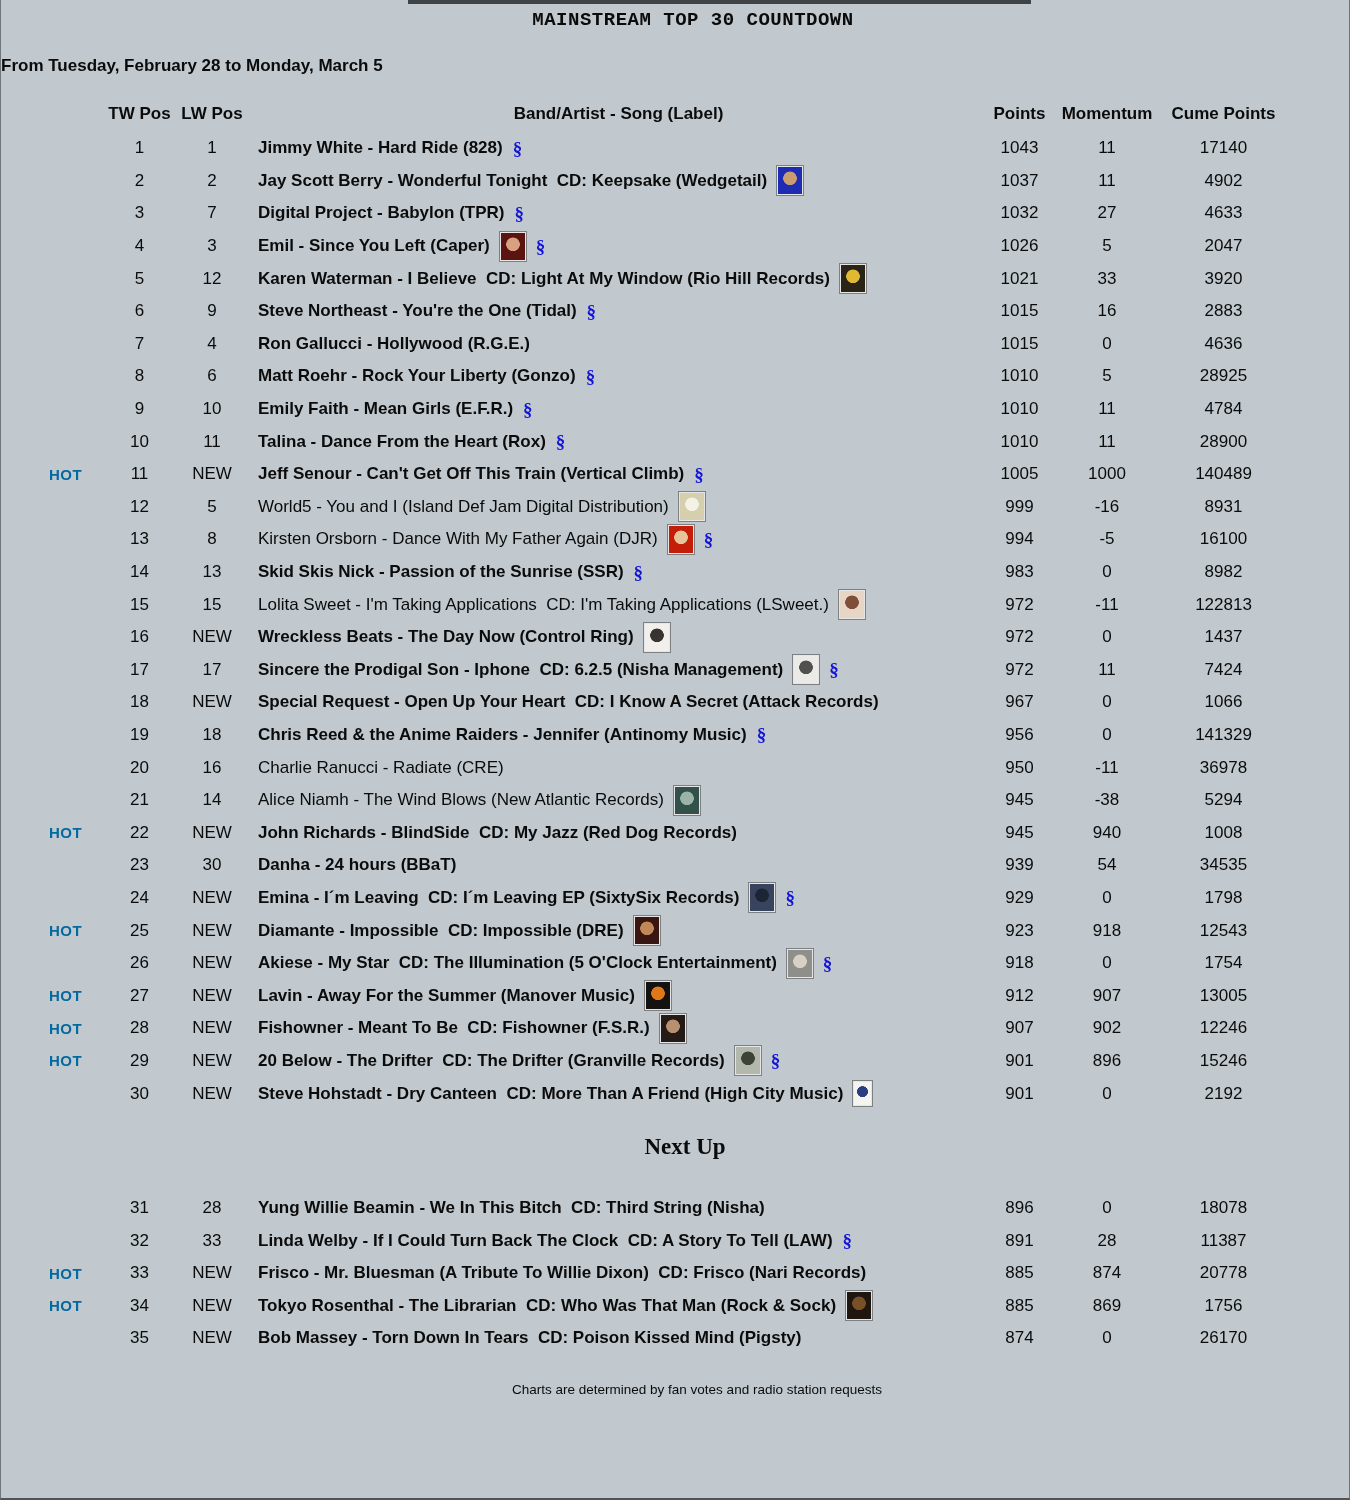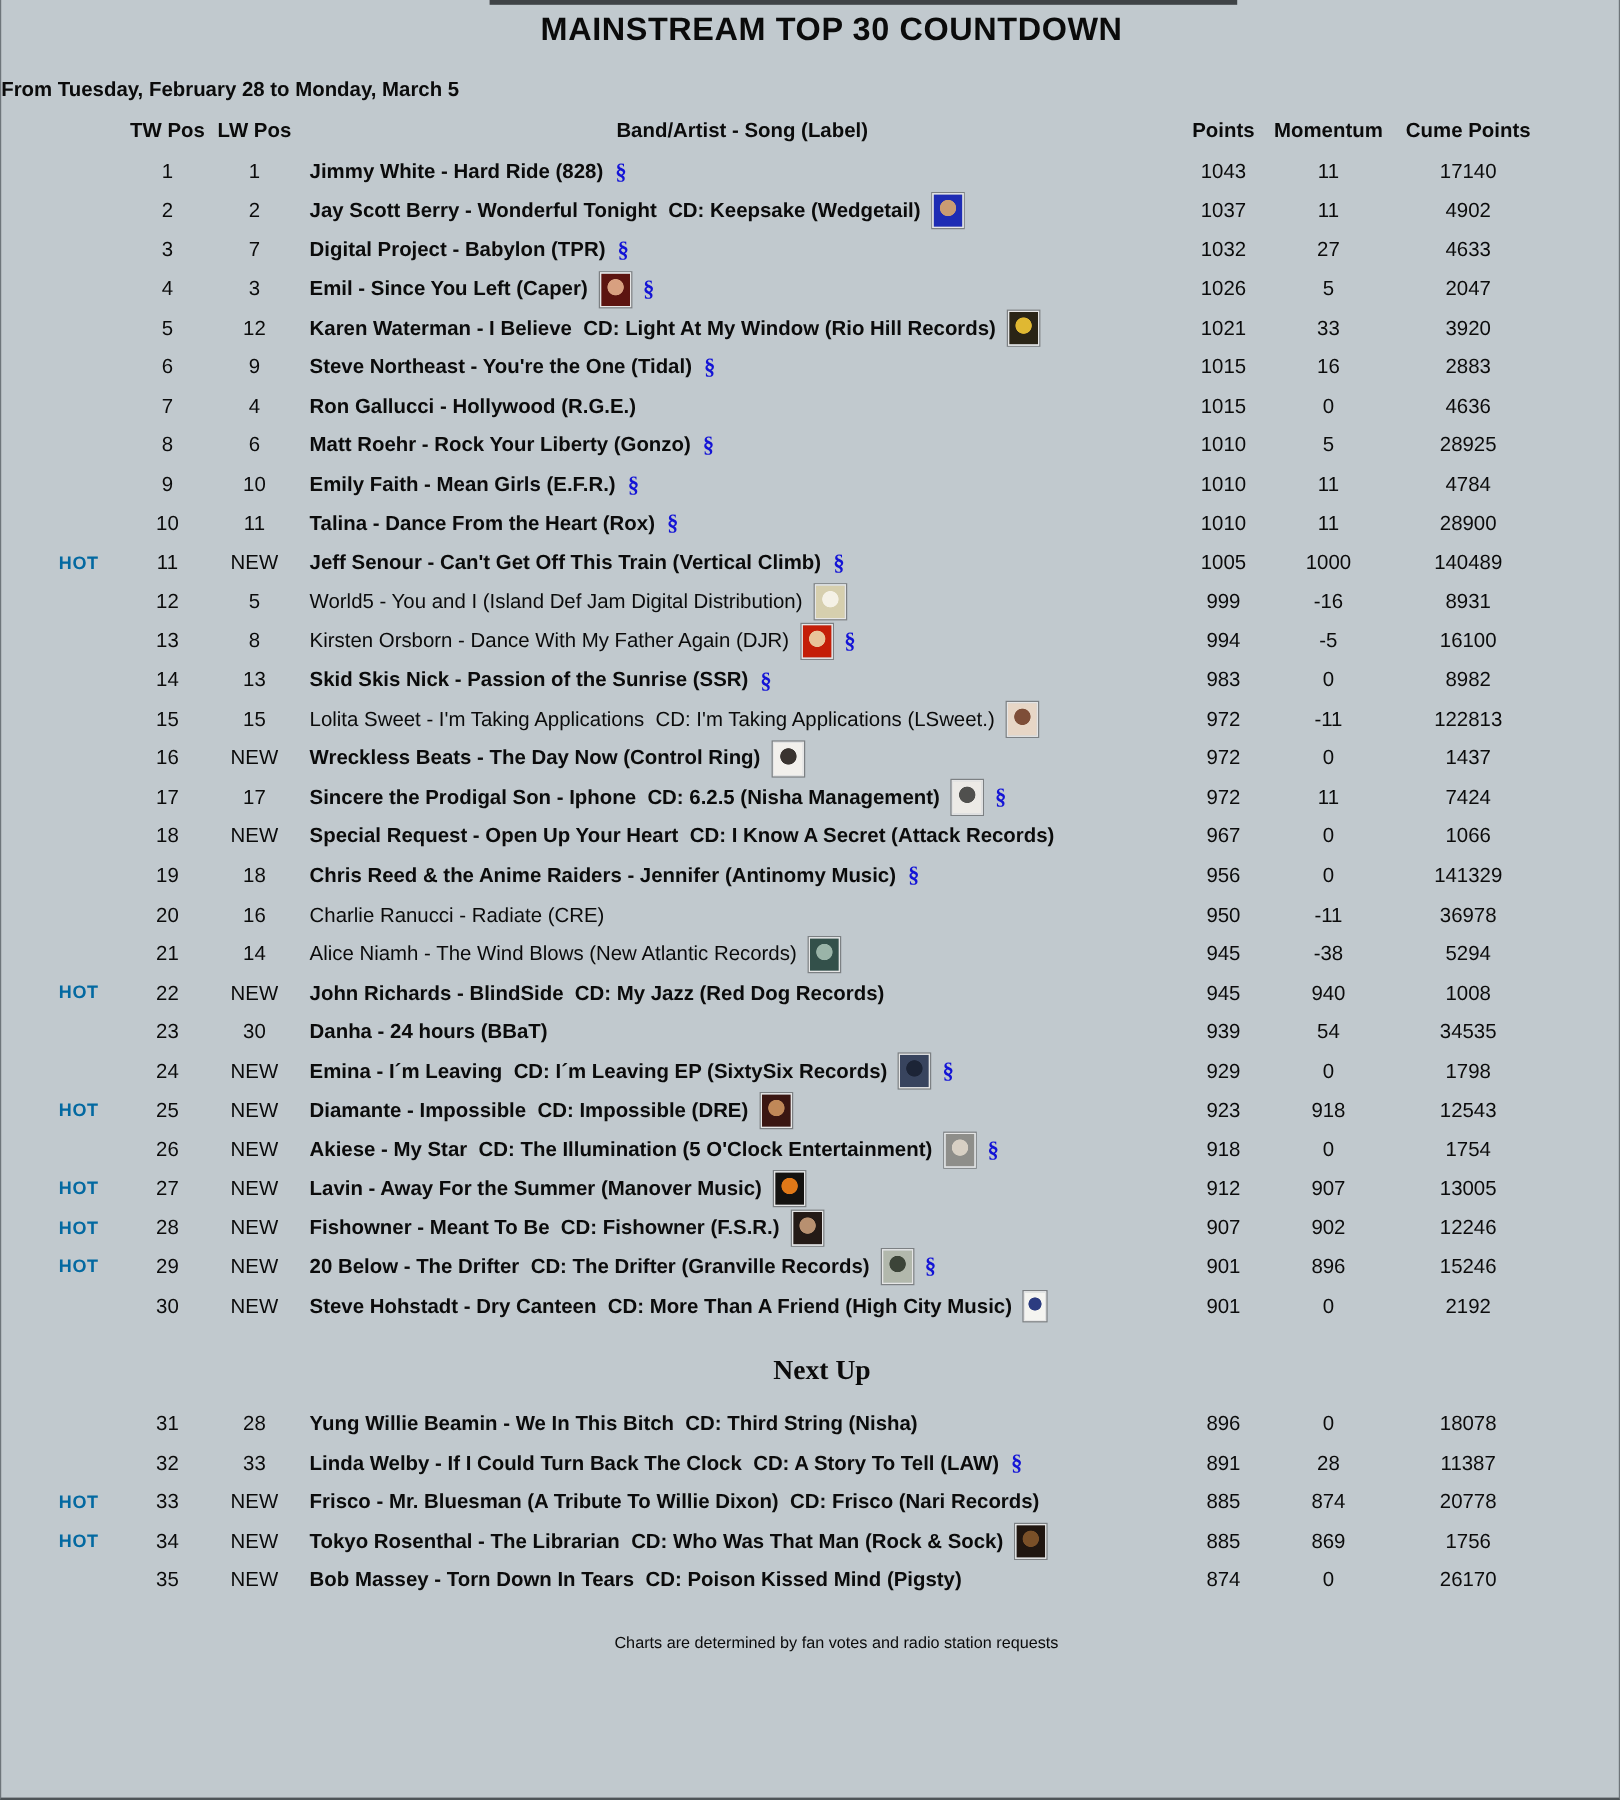--- a/index.html
+++ b/index.html
@@ -3,28 +3,28 @@
 <meta charset="utf-8">
 <style>
   html,body{margin:0;padding:0;background:#c1c9ce;}
   .page{
     position:relative;width:1350px;height:1500px;box-sizing:border-box;
     background:#c1c9ce;overflow:hidden;color:#0b0b0b;
     border-left:1px solid #6e757a;border-right:1px solid #6e757a;border-bottom:2px solid #4e5458;
     font-family:"Liberation Sans",sans-serif;
   }
   .artifact-bar{position:absolute;top:0;left:407px;width:623px;height:4px;background:#3f4346;}
-  .title{margin:9px 0 0;text-align:center;font-family:Liberation Sans, sans-serif;
-         font-size:27px;font-weight:bold;letter-spacing:.5px;padding-left:36px;}
+  .title{margin:9px 0 0;text-align:center;font-family:Liberation Mono, monospace;
+         font-size:19px;font-weight:bold;letter-spacing:.5px;padding-left:36px;}
   .subtitle{margin-top:25px;font-size:17px;font-weight:bold;}
   .hdr,.row{display:grid;grid-template-columns:105px 67px 78px 735px 67px 108px 125px;align-items:center;}
-  .hdr{margin-top:14px;font-weight:bold;font-size:17px;}
+  .hdr{margin-top:28px;font-weight:bold;font-size:17px;}
   .hdr .band-col{justify-content:center;padding-left:0;}
   #rows-main{margin-top:8px;}
-  #rows-next{margin-top:16px;}
+  #rows-next{margin-top:32px;}
   .row{height:32.6px;}
   .hot-col{padding-left:48px;font-weight:bold;color:#0369a1;font-size:15px;letter-spacing:.5px;}
   .tw-col,.lw-col,.pts-col,.mom-col,.cume-col{text-align:center;font-size:17px;}
   .band-col{display:flex;align-items:center;gap:10px;padding-left:7px;font-size:17px;white-space:pre;}
   .band-text.b{font-weight:bold;}
   .thumb{width:24px;height:27px;flex:none;border:1px solid #e6e6e6;box-shadow:0 0 0 1px rgba(40,40,40,.45);}
   .thumb.sm{width:17px;height:23px;}
   .sect{color:#1313d6;font-weight:bold;font-family:"Liberation Serif",serif;font-size:19px;line-height:1;}
   .next-up{margin:24px 0 0;text-align:center;font-family:"Liberation Serif",serif;font-size:23px;font-weight:bold;padding-left:20px;}
   .legend{margin-top:38px;text-align:center;font-family:"Liberation Serif",serif;font-size:23px;font-weight:bold;}

